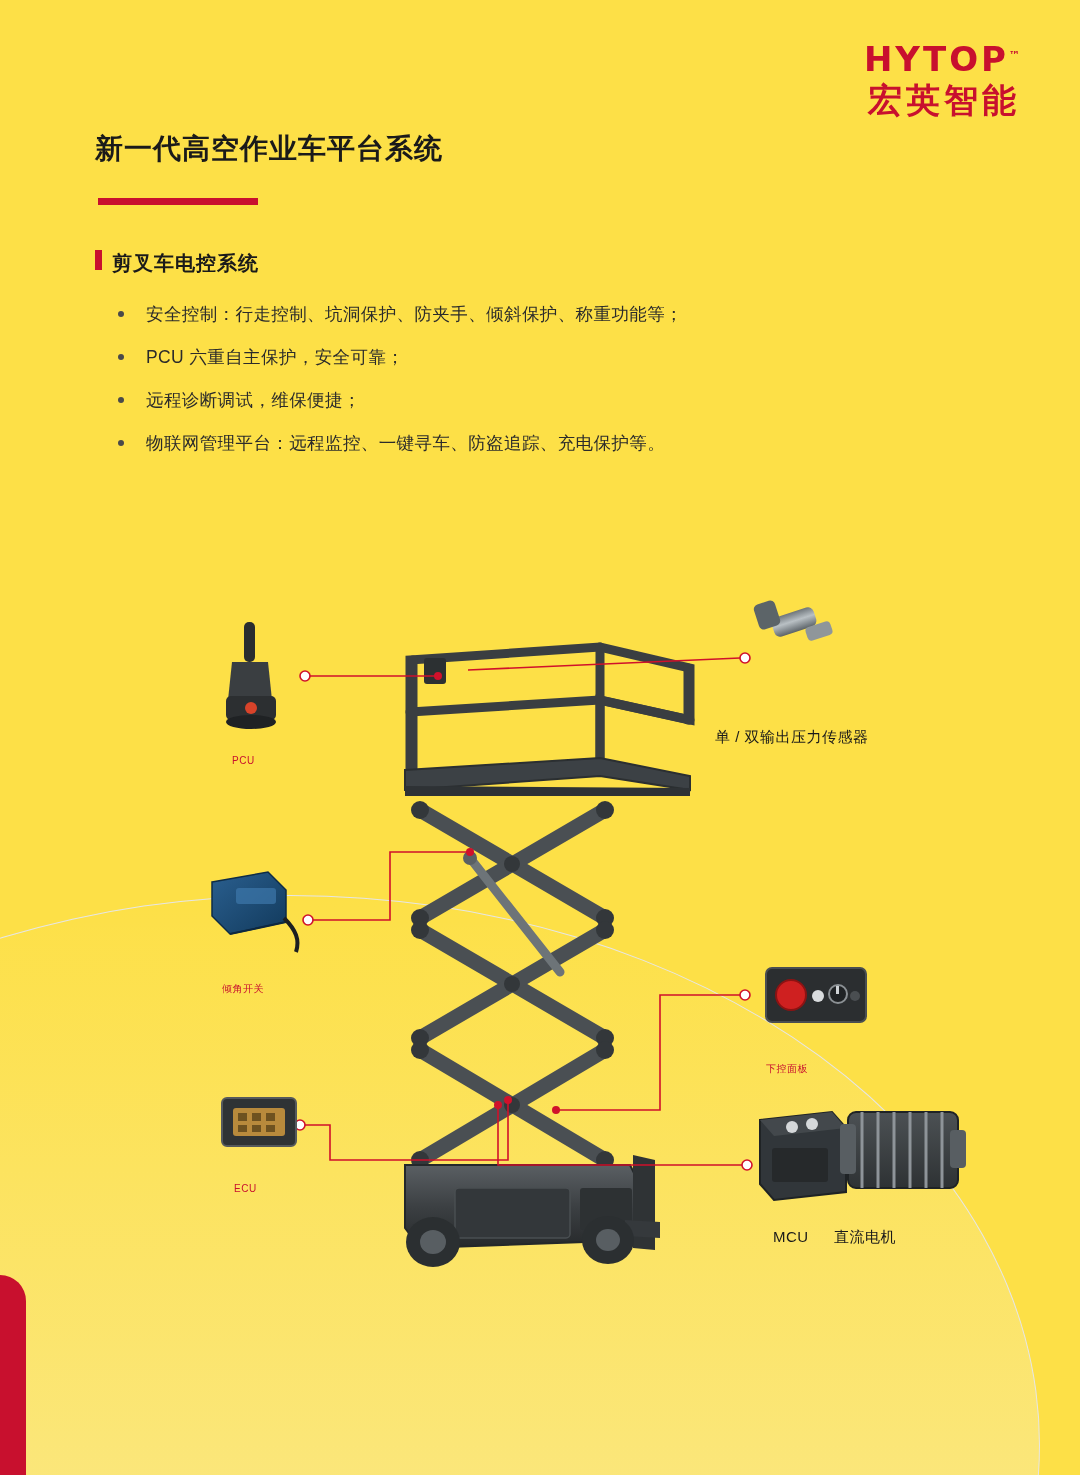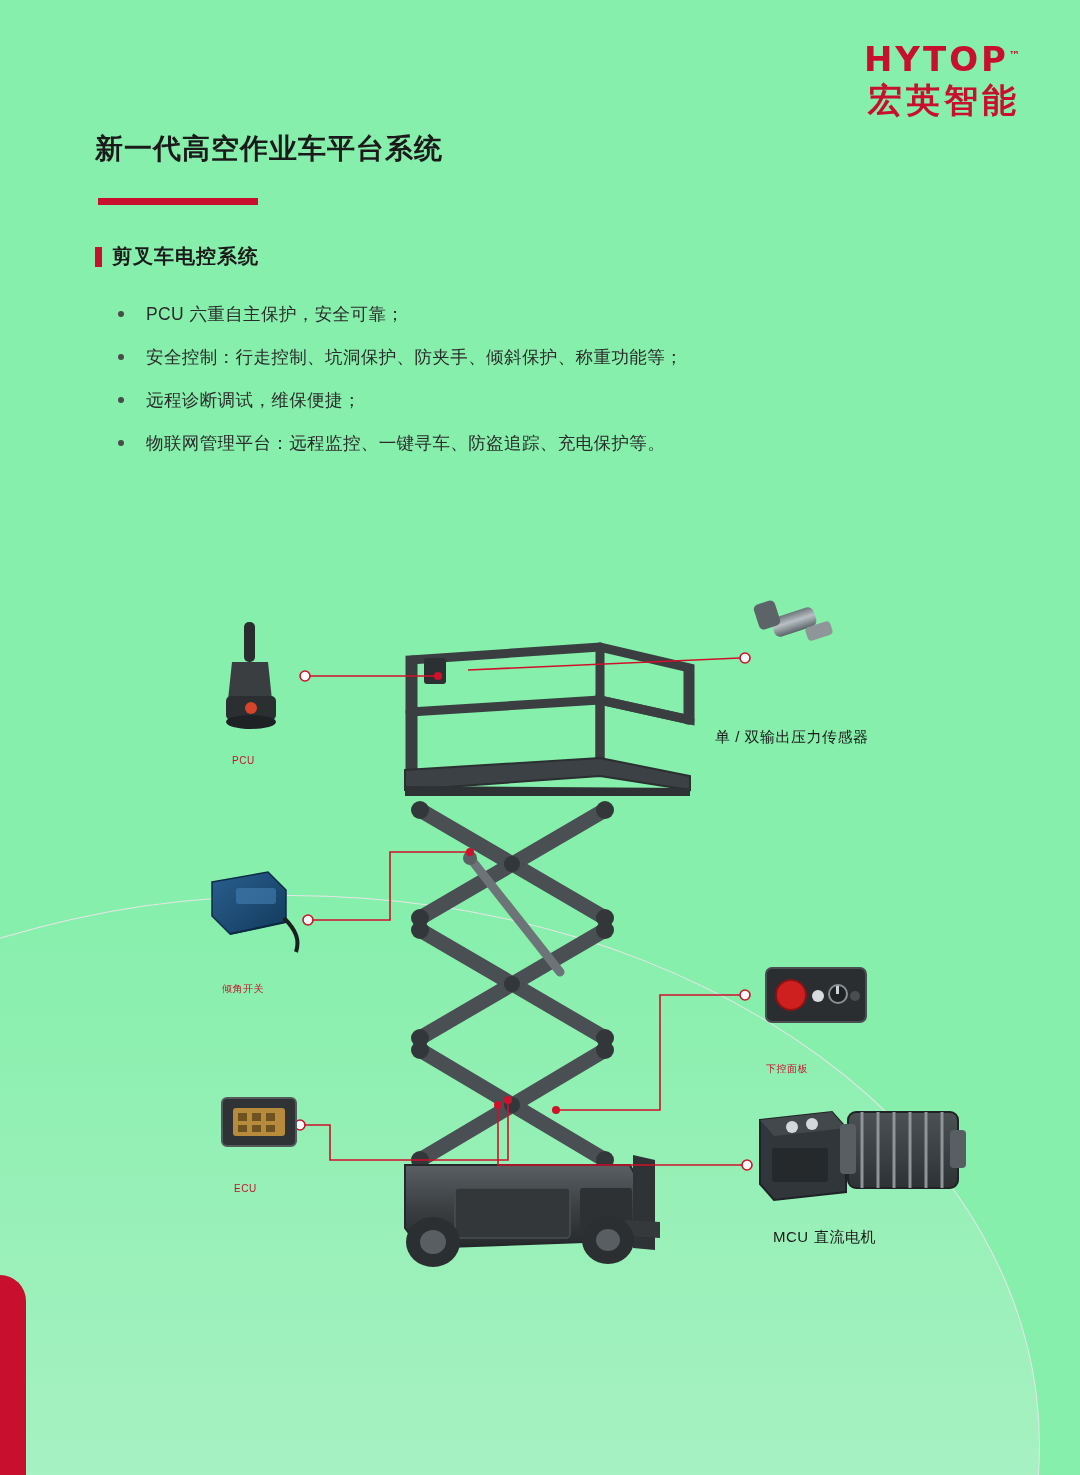--- a/index.html
+++ b/index.html
@@ -5,21 +5,21 @@
   * { box-sizing: border-box; margin: 0; padding: 0; }
   html, body {
     width: 1080px; height: 1475px;
     font-family: "Liberation Sans", "DejaVu Sans", sans-serif;
     background: #ffffff;
     overflow: hidden;
   }
   .page {
     position: relative;
     width: 1080px; height: 1475px;
-    background: #86efac;
+    background: #fde047;
     overflow: hidden;
   }
 
   
   .bg-curve {
     position: absolute;
     left: -460px; bottom: -520px;
     width: 1500px; height: 1100px;
     border-radius: 50%;
     border: 1px solid #e6e6e6;
@@ -88,20 +88,21 @@
   .section-tick {
     width: 7px; height: 20px;
     background: #c8102e;
     display: inline-block;
   }
   .section-title {
     font-size: 20px;
     font-weight: 700;
     color: #1a1a1a;
     letter-spacing: 1px;
+    margin-top: 7px;
   }
 
   
   .bullets {
     position: absolute;
     left: 118px; top: 300px;
     width: 740px;
   }
   .bullet {
     display: flex;
@@ -174,25 +175,25 @@
   <div class="title-rule"></div>
 
   <div class="section">
     <span class="section-tick"></span>
     <span class="section-title">剪叉车电控系统</span>
   </div>
 
   <div class="bullets">
     <div class="bullet">
       <span class="bullet-dot"></span>
-      <span class="bullet-text">PCU 六重自主保护，安全可靠；</span>
+      <span class="bullet-text">安全控制：行走控制、坑洞保护、防夹手、倾斜保护、称重功能等；</span>
     </div>
     <div class="bullet">
       <span class="bullet-dot"></span>
-      <span class="bullet-text">安全控制：行走控制、坑洞保护、防夹手、倾斜保护、称重功能等；</span>
+      <span class="bullet-text">PCU 六重自主保护，安全可靠；</span>
     </div>
     <div class="bullet">
       <span class="bullet-dot"></span>
       <span class="bullet-text">远程诊断调试，维保便捷；</span>
     </div>
     <div class="bullet">
       <span class="bullet-dot"></span>
       <span class="bullet-text">物联网管理平台：远程监控、一键寻车、防盗追踪、充电保护等。</span>
     </div>
   </div>
@@ -378,17 +379,17 @@
         <rect x="950" y="530" width="16" height="38" rx="4" fill="#585e62"></rect>
       </g>
     </svg>
 
     <div class="lbl" style="left:232px; top:155px;">PCU</div>
     <div class="lbl-dark" style="left:715px; top:128px;">单 / 双输出压力传感器</div>
     <div class="lbl" style="left:222px; top:382px;">倾角开关</div>
     <div class="lbl" style="left:766px; top:462px;">下控面板</div>
     <div class="lbl" style="left:234px; top:583px;">ECU</div>
     <div class="lbl-dark" style="left:773px; top:628px;">MCU</div>
-    <div class="lbl-dark" style="left:814px; top:628px;">直流电机</div>
+    <div class="lbl-dark" style="left:834px; top:628px;">直流电机</div>
   </div>
 
 
 </div>
 
 </body></html>

